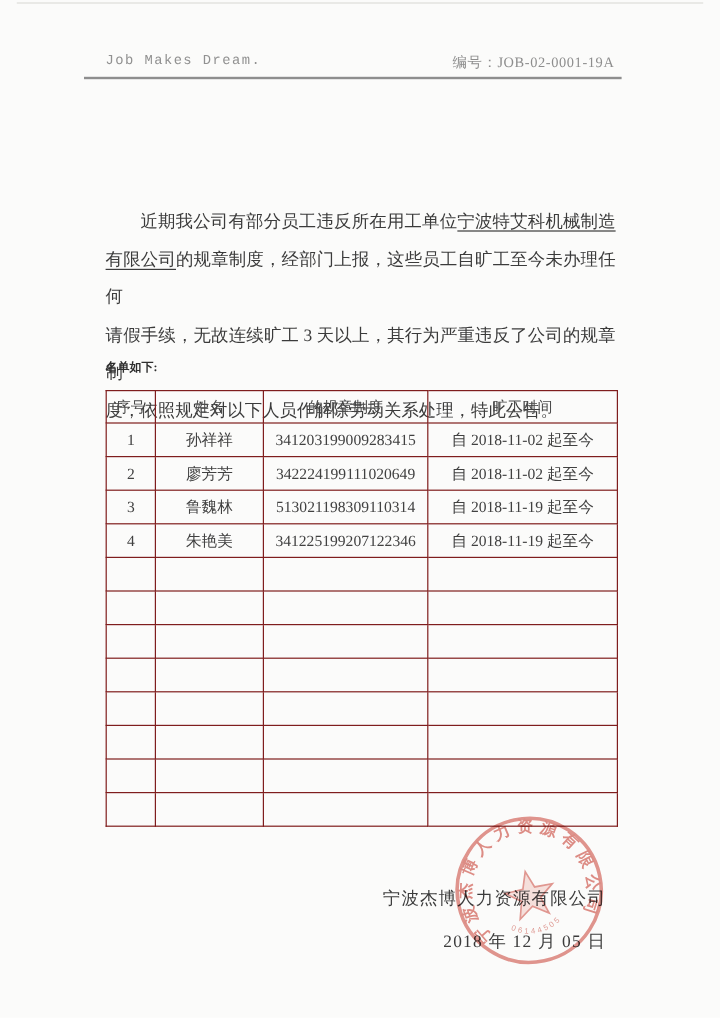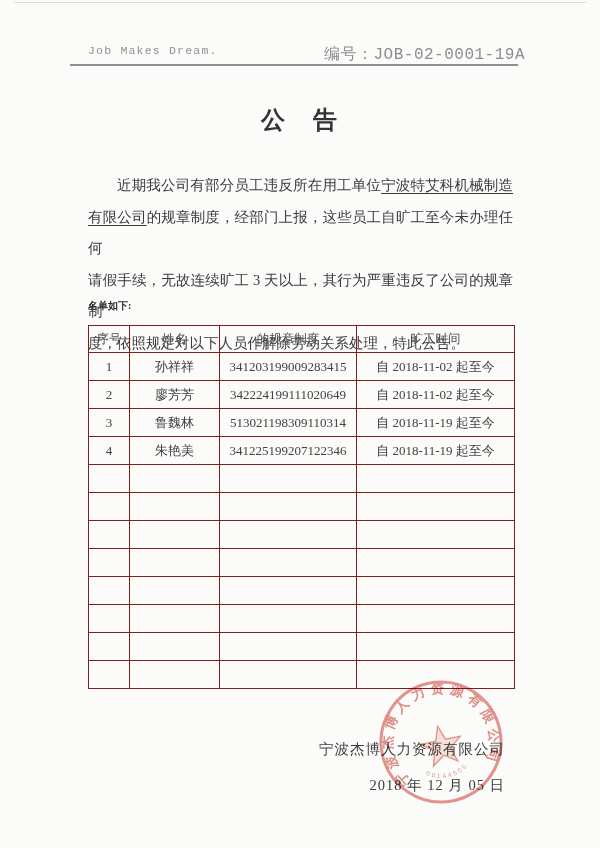--- a/index.html
+++ b/index.html
@@ -14,23 +14,23 @@
     position:absolute;top:2px;left:14px;right:14px;height:1px;
     background:#dcdcda;
   }
   
   .hdr-slogan{
     position:absolute;left:88px;top:44px;
     font-family:"Liberation Mono","DejaVu Sans Mono",monospace;
     font-size:11.5px;color:#919191;letter-spacing:1.2px;text-align:right;
   }
   .hdr-docno{
-    position:absolute;top:44px;right:75px;
-    font-family:Liberation Mono, monospace;
-    font-size:16px;color:#8d8d8d;letter-spacing:.5px;
+    position:absolute;top:44px;right:88px;
+    font-family:Liberation Serif, serif;
+    font-size:12px;color:#8d8d8d;letter-spacing:.5px;
   }
   .hdr-rule{
     position:absolute;top:64px;left:70px;width:448px;height:2px;
     background:#8e8e8e;
   }
   
   .doc-title{
     position:absolute;top:104px;left:0;width:100%;
     text-align:center;font-size:24px;font-weight:700;color:#333;
     letter-spacing:2px;
@@ -82,21 +82,20 @@
 <body>
 
 <div class="page">
 
   <div class="scan-top-edge"></div>
 
   <div class="hdr-slogan">Job Makes Dream.</div>
   <div class="hdr-docno">编号：JOB-02-0001-19A</div>
   <div class="hdr-rule"></div>
 
-  <div class="doc-title">公　告</div>
 
   <div class="body-par" id="body-par">
       <div class="body-line just ind"><span>近期我公司有部分员工违反所在用工单位</span><u>宁波特艾科机械制造</u></div>
       <div class="body-line just"><u>有限公司</u><span>的规章制度，经部门上报，这些员工自旷工至今未办理任何</span></div>
       <div class="body-line just"><span>请假手续，无故连续旷工 3 天以上，其行为严重违反了公司的规章制</span></div>
       <div class="body-line"><span>度，依照规定对以下人员作解除劳动关系处理，特此公告。</span></div>
     </div>
 
   <div class="list-label">名单如下:</div>
 

